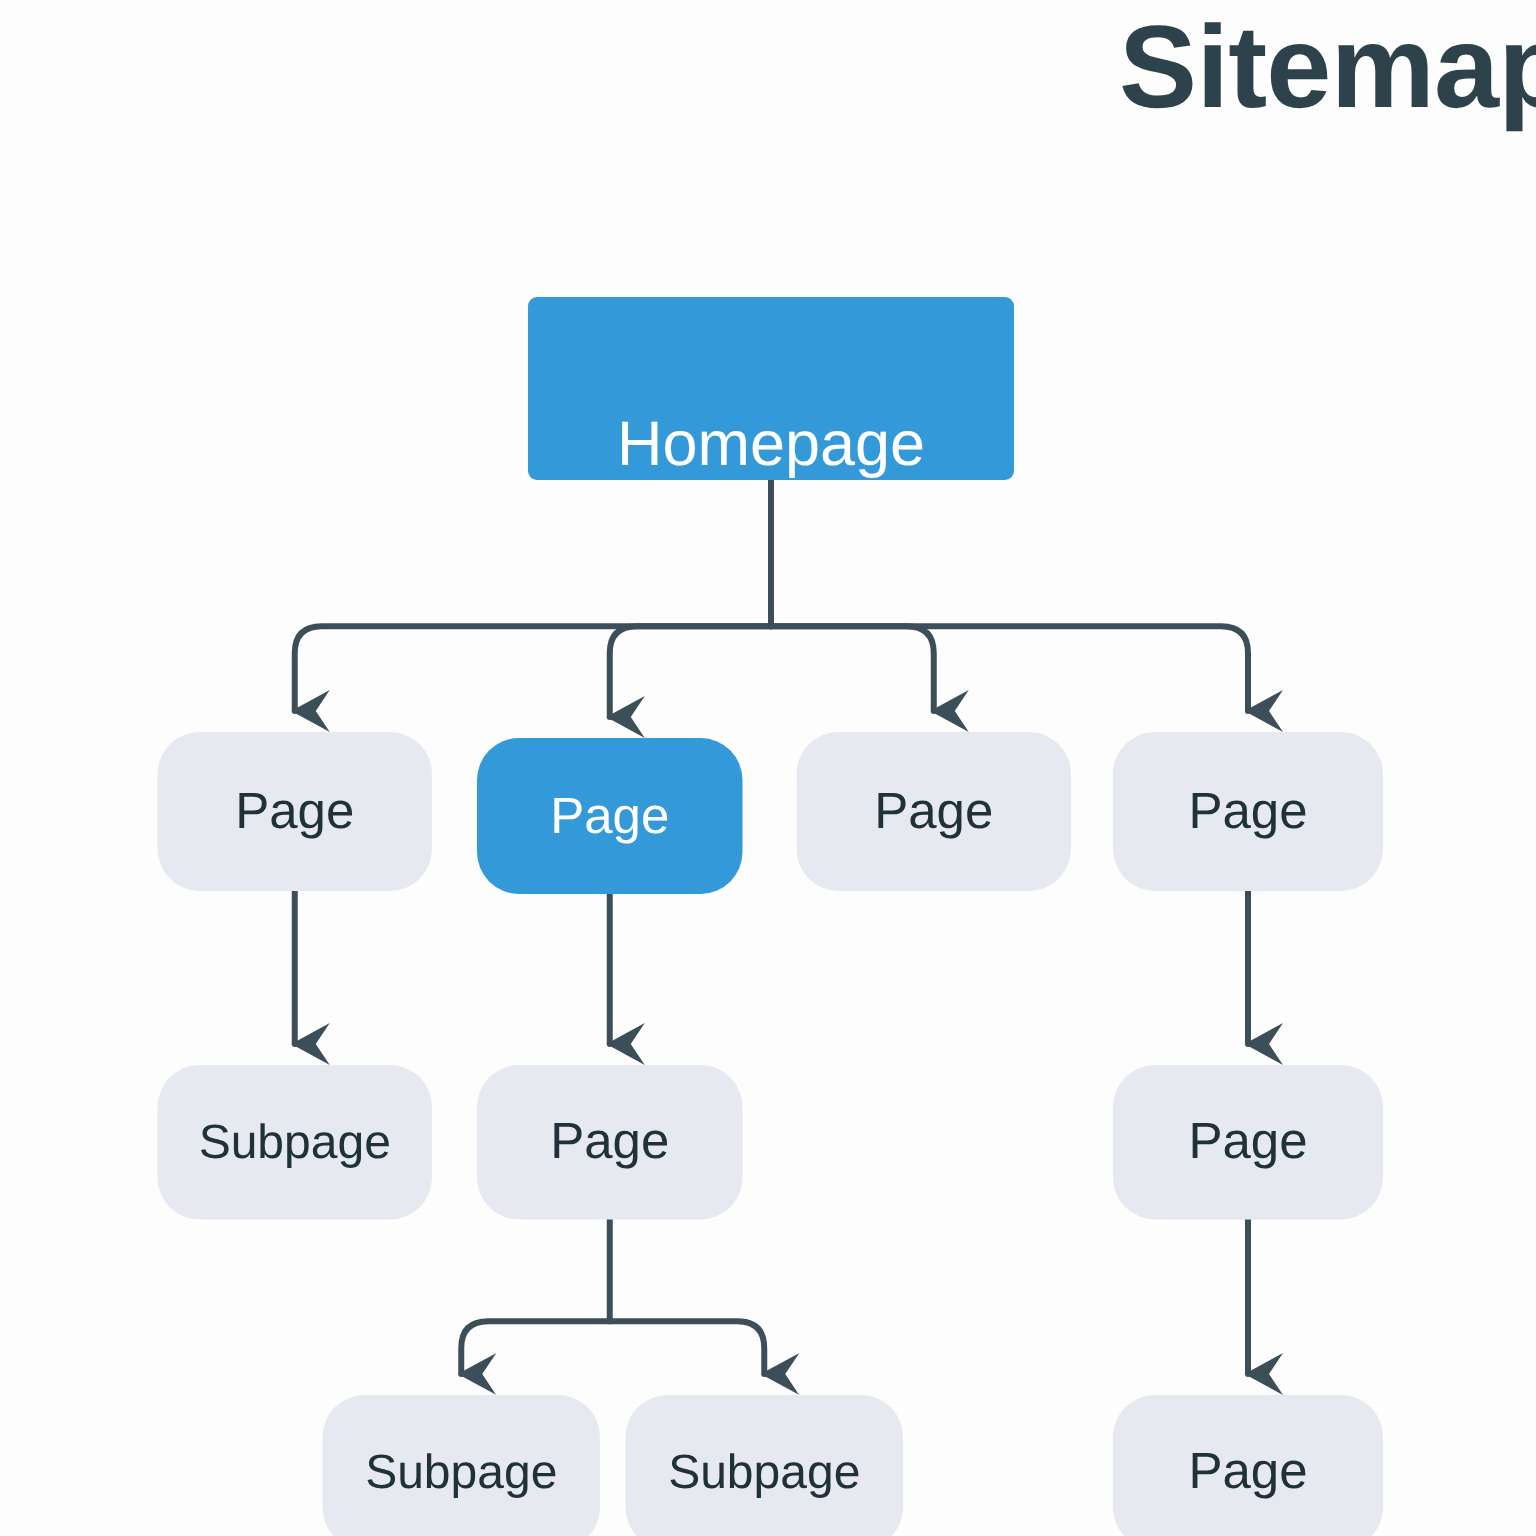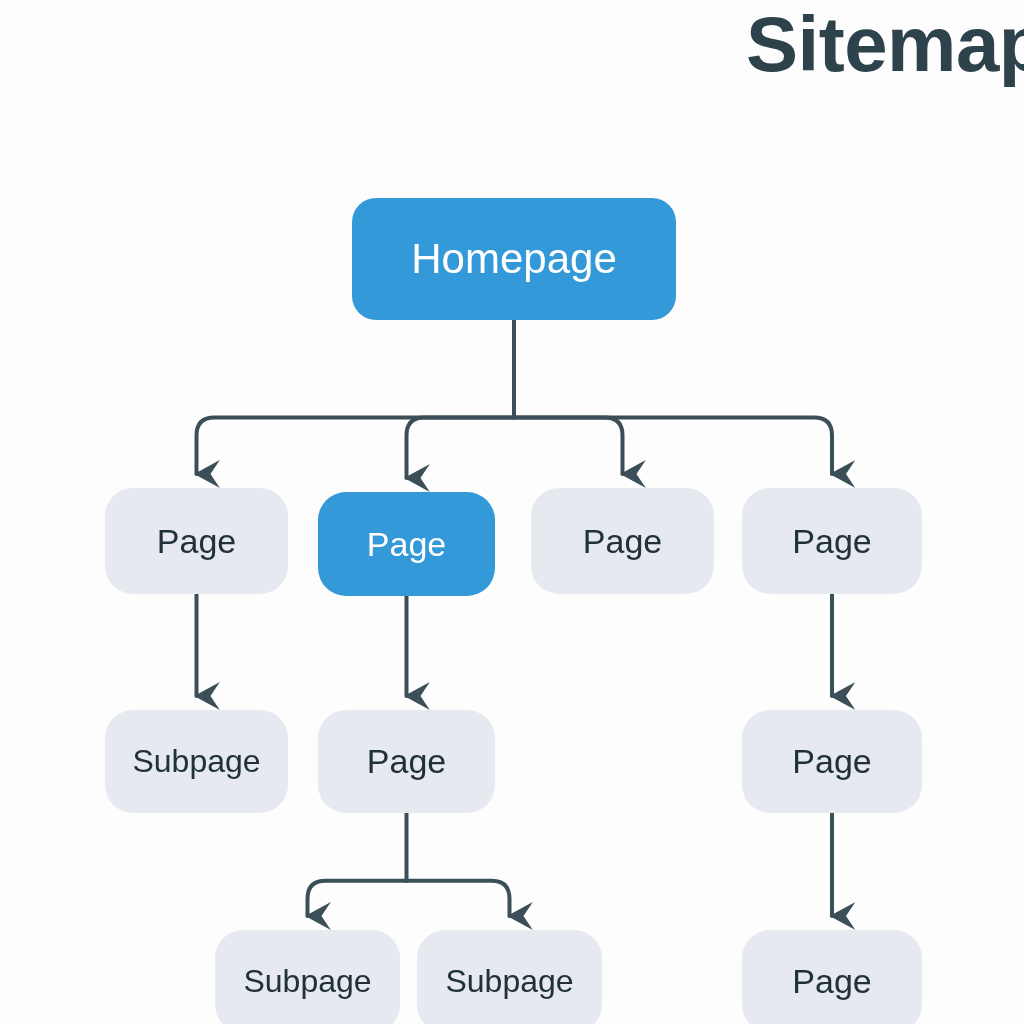--- a/index.html
+++ b/index.html
@@ -53,21 +53,22 @@
   }
   .node.plain {
     background: #e6eaf0;
     color: #20313a;
   }
   .node.accent {
     background: #3399d8;
     color: #ffffff;
   }
   .node.root {
-    border-radius: 24px;
+    border-radius: 6px;
+    align-items: flex-end;
   }
   .node-label {
     display: block;
     font-weight: 500;
   }
 </style>
 </head>
 <body>
 
 <div id="canvas">

